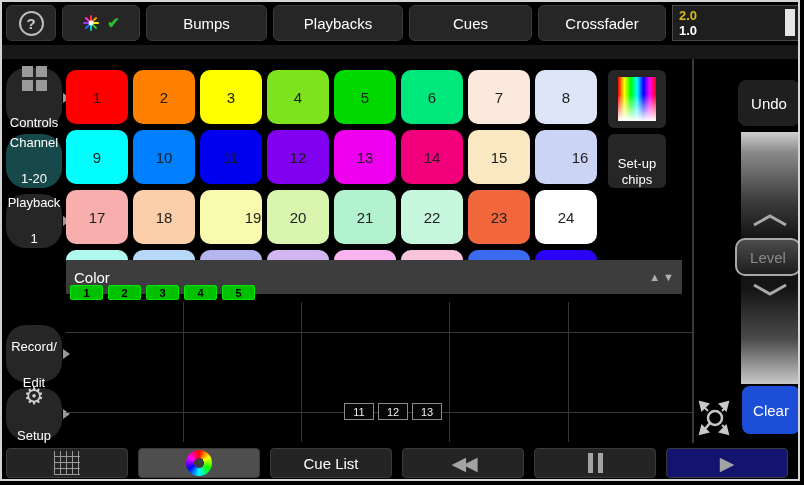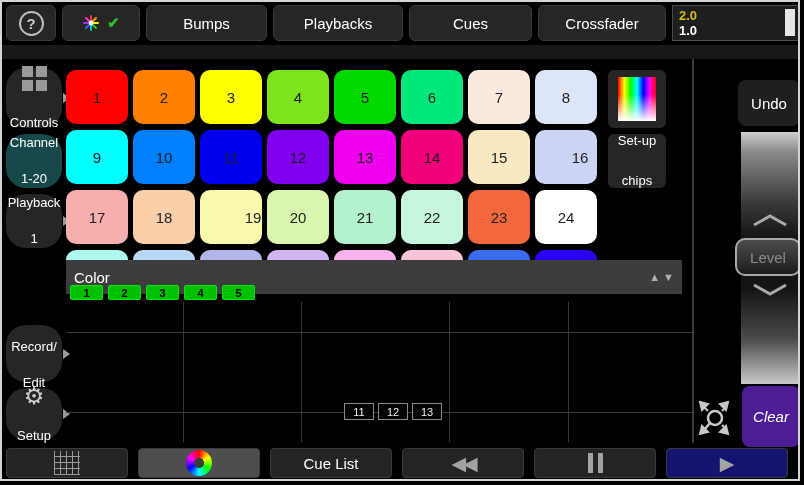--- a/index.html
+++ b/index.html
@@ -44,21 +44,21 @@
                display:grid; grid-template-columns:repeat(8,62px); grid-auto-rows:54px; gap:6px 5px; }
   .chip { border-radius:10px; display:flex; align-items:center; justify-content:center;
           font-size:15px; color:#1e1e1e; }
   .chipicon-btn { position:absolute; left:606px; top:68px; width:58px; height:58px; background:#262626;
                   border-radius:6px; display:flex; align-items:center; justify-content:center; }
   .rainbow { width:38px; height:44px;
              background:linear-gradient(to top,#fff 0%,rgba(255,255,255,0) 60%),
                         linear-gradient(to right,#f00,#ff0,#0f0,#0ff,#00f,#f0f,#f00); }
   .setup-chips-btn { position:absolute; left:606px; top:132px; width:58px; height:54px; background:#262626;
                      border-radius:6px; color:#fff; font-size:13px; line-height:16px; display:flex;
-                     flex-direction:column; align-items:center; justify-content:center;gap:24px; }
+                     flex-direction:column; align-items:center; justify-content:flex-end; }
 
   
   .color-bar { position:absolute; left:64px; top:258px; width:616px; height:34px; background:#3d3d3d;
                color:#fff; font-size:15px; display:flex; align-items:center; justify-content:space-between;
                padding:0 8px; }
   .sort-arrows { display:flex; gap:3px; }
   .sort-arrows span { color:#b0b0b0; font-size:11px; }
   .markers { position:absolute; left:68px; top:283px; display:flex; gap:5px; }
   .marker { width:33px; height:15px; background:#00c000; border:1px solid #00e800; border-radius:2px;
             color:#000; font-size:11px; font-weight:bold; display:flex; align-items:center; justify-content:center; }
@@ -76,22 +76,22 @@
   .undo-btn { position:absolute; left:736px; top:78px; width:62px; height:46px; background:#1f1f1f;
               border-radius:8px; color:#fff; font-size:15px; display:flex; align-items:center; justify-content:center; }
   .slider-track { position:absolute; left:739px; top:130px; width:58px; height:252px;
                   background:linear-gradient(180deg,#cfcfcf 0%,#8a8a8a 8%,#3a3a3a 28%,#141414 42%,
                                              #141414 62%,#4a4a4a 82%,#b5b5b5 97%,#c9c9c9 100%); }
   .chev { position:absolute; left:748px; width:40px; height:14px; }
   .chev-up { top:211px; } .chev-down { top:281px; }
   .level-handle { position:absolute; left:733px; top:236px; width:66px; height:38px; border:2px solid #a8a8a8;
                   border-radius:10px; background:linear-gradient(#4c4c4c,#1d1d1d); color:#8a8a8a;
                   font-size:15px; display:flex; align-items:center; justify-content:center; }
-  .clear-btn { position:absolute; left:740px; top:384px; width:58px; height:61px; background:#4c1d95;
-               border-radius:8px; color:#fff; font-size:15px; display:flex; align-items:center; justify-content:center;font-style:italic; }
+  .clear-btn { position:absolute; left:740px; top:384px; width:58px; height:48px; background:#1d4ed8;
+               border-radius:8px; color:#fff; font-size:15px; display:flex; align-items:center; justify-content:center; }
   .zoom-icon { position:absolute; left:694px; top:396px; width:36px; height:38px; }
 
   
   .bottom-bar { position:absolute; left:4px; top:446px; height:30px; display:flex; gap:10px; }
   .bbtn { width:122px; background:#242424; border:1px solid #3a3a3a; border-radius:4px; color:#fff;
           font-size:15px; display:flex; align-items:center; justify-content:center; gap:5px; }
   .bbtn-wheel { background:#4e4e4e; }
   .bbtn-play { background:#14146e; }
   .gridicon { width:26px; height:24px;
               background-image:repeating-linear-gradient(0deg,#9a9a9a 0 1px,transparent 1px 6px),

